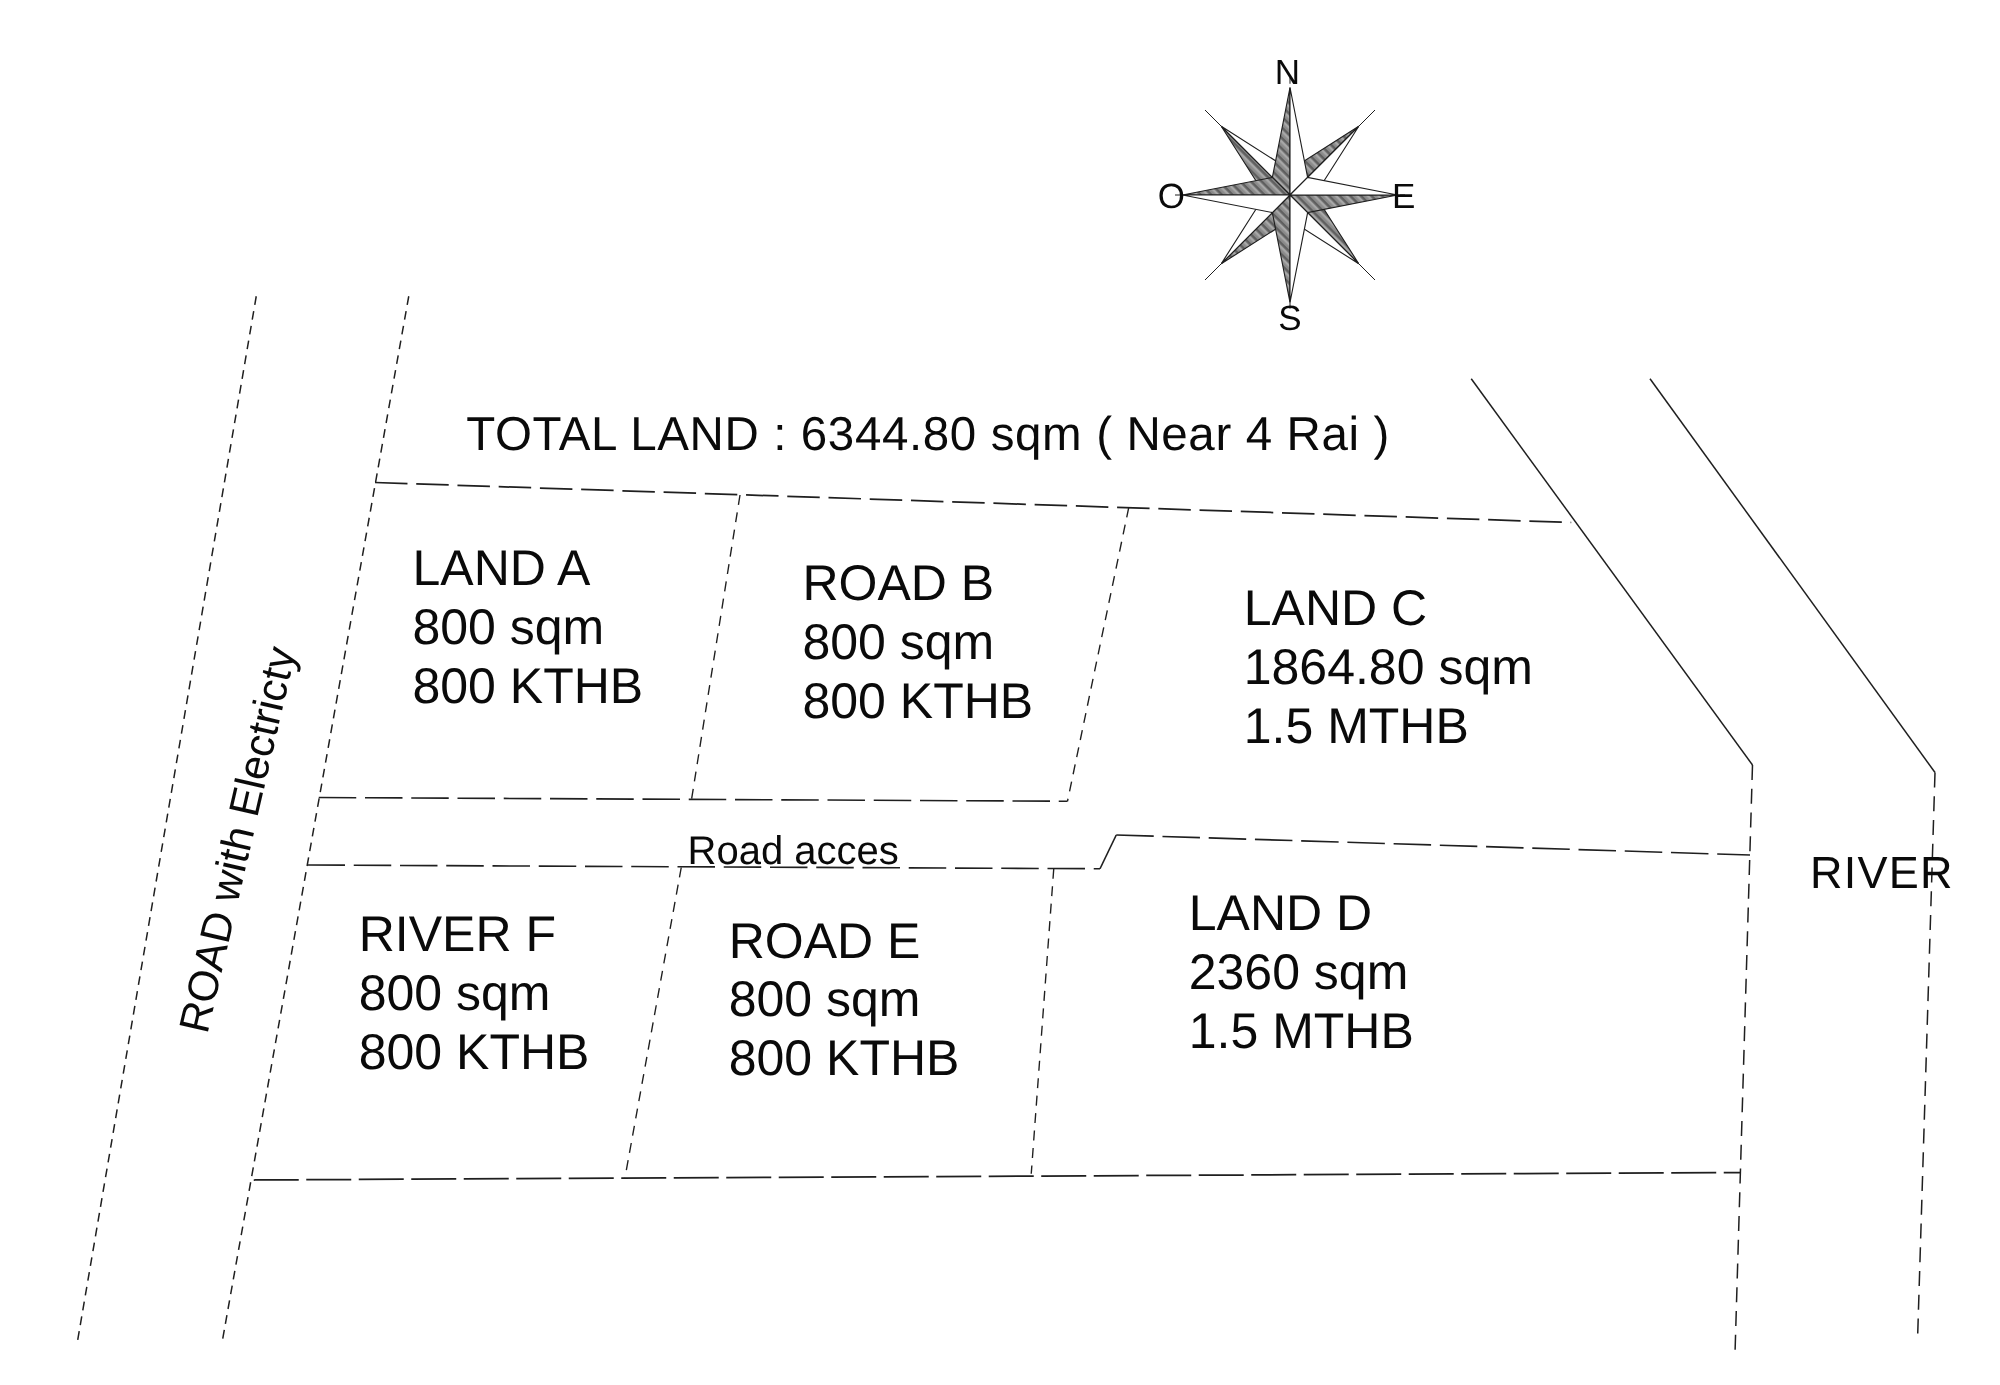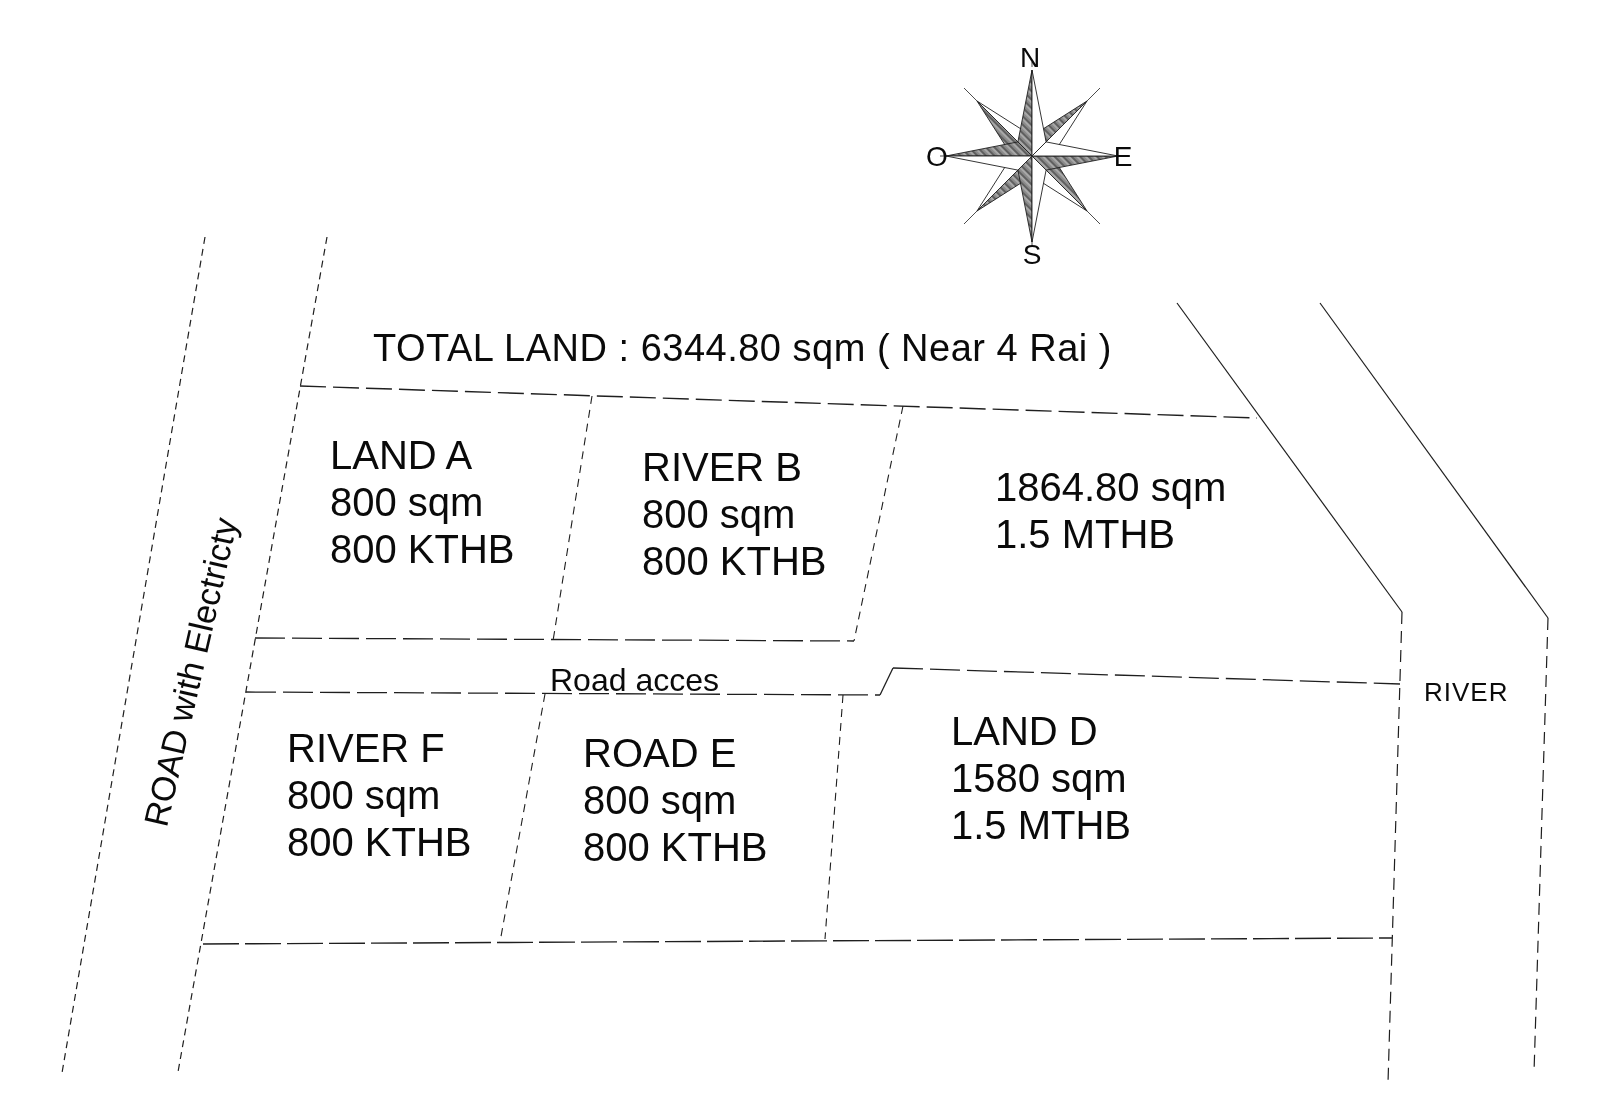--- a/index.html
+++ b/index.html
@@ -19,21 +19,21 @@
   #plan-svg{position:absolute;left:0;top:0;}
   .label{position:absolute;white-space:nowrap;color:var(--text);}
   .title{font-size:38px;letter-spacing:0.5px;}
   .parcel{position:absolute;font-size:40px;line-height:47px;white-space:nowrap;}
   .road-label{
     font-size:34px;
     transform:translate(-50%,-50%) rotate(-77deg);
     transform-origin:center center;
   }
   .road-access{font-size:32px;}
-  .river{font-size:26px;letter-spacing:1px;}
+  .river{font-size:36px;letter-spacing:1px;margin-left:24px;}
   .compass-letter{
     font-size:28px;
     transform:translateX(-50%);
   }
 </style>
 </head>
 <body>
 
 <div id="canvas">
 
@@ -120,33 +120,34 @@
   <div class="label compass-letter" style="left:1123px;top:141px;">E</div>
   <div class="label compass-letter" style="left:1032px;top:239px;">S</div>
 
   <div class="parcel" style="left:330px;top:432px;">
     <div>LAND A</div>
     <div>800 sqm</div>
     <div>800 KTHB</div>
   </div>
 
   <div class="parcel" style="left:642px;top:444px;">
-    <div>RIVER B</div>
+    <div>ROAD B</div>
     <div>800 sqm</div>
     <div>800 KTHB</div>
   </div>
 
   <div class="parcel" style="left:995px;top:464px;">
+    <div>LAND C</div>
     <div>1864.80 sqm</div>
     <div>1.5 MTHB</div>
   </div>
 
   <div class="parcel" style="left:951px;top:708px;">
     <div>LAND D</div>
-    <div>1580 sqm</div>
+    <div>2360 sqm</div>
     <div>1.5 MTHB</div>
   </div>
 
   <div class="parcel" style="left:583px;top:730px;">
     <div>ROAD E</div>
     <div>800 sqm</div>
     <div>800 KTHB</div>
   </div>
 
   <div class="parcel" style="left:287px;top:725px;">

